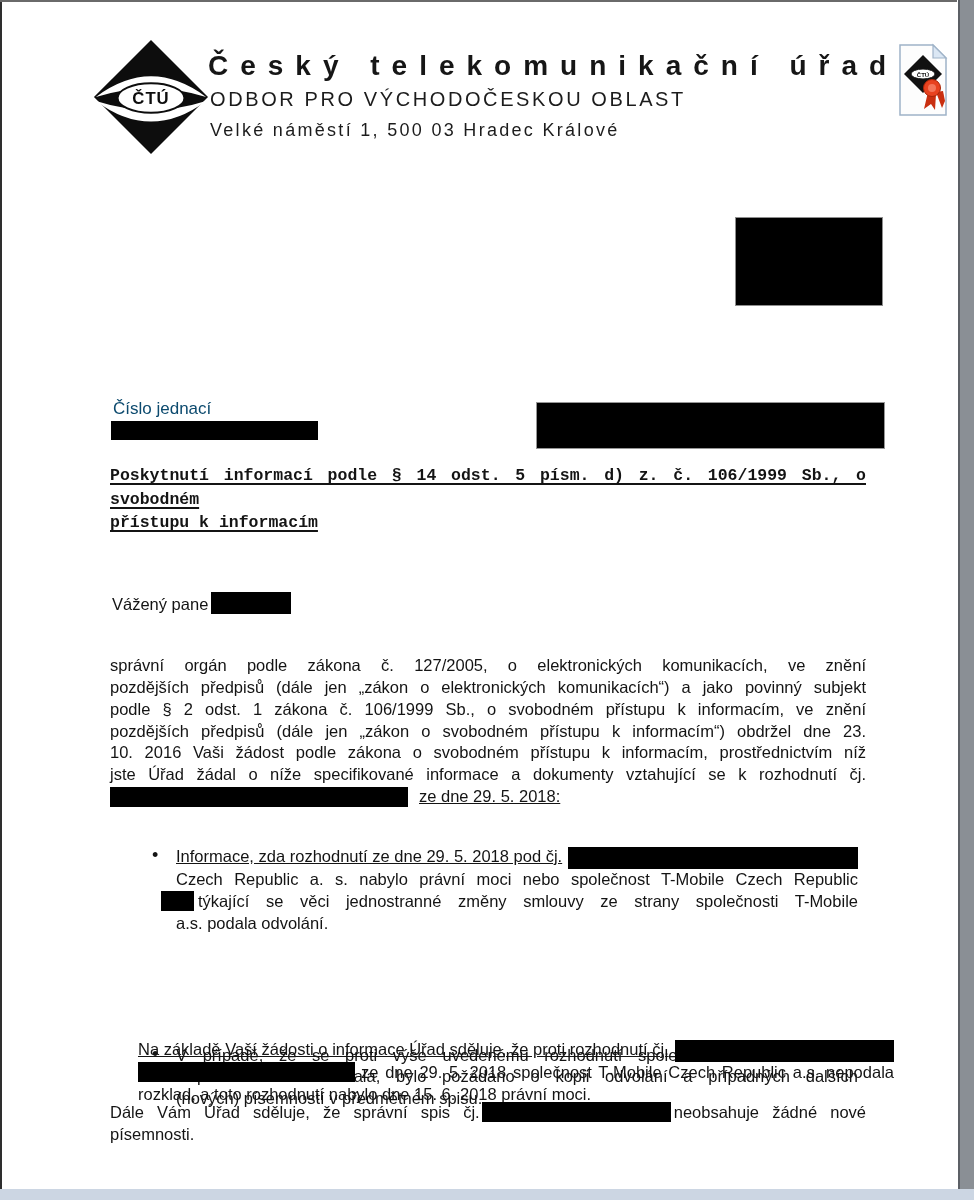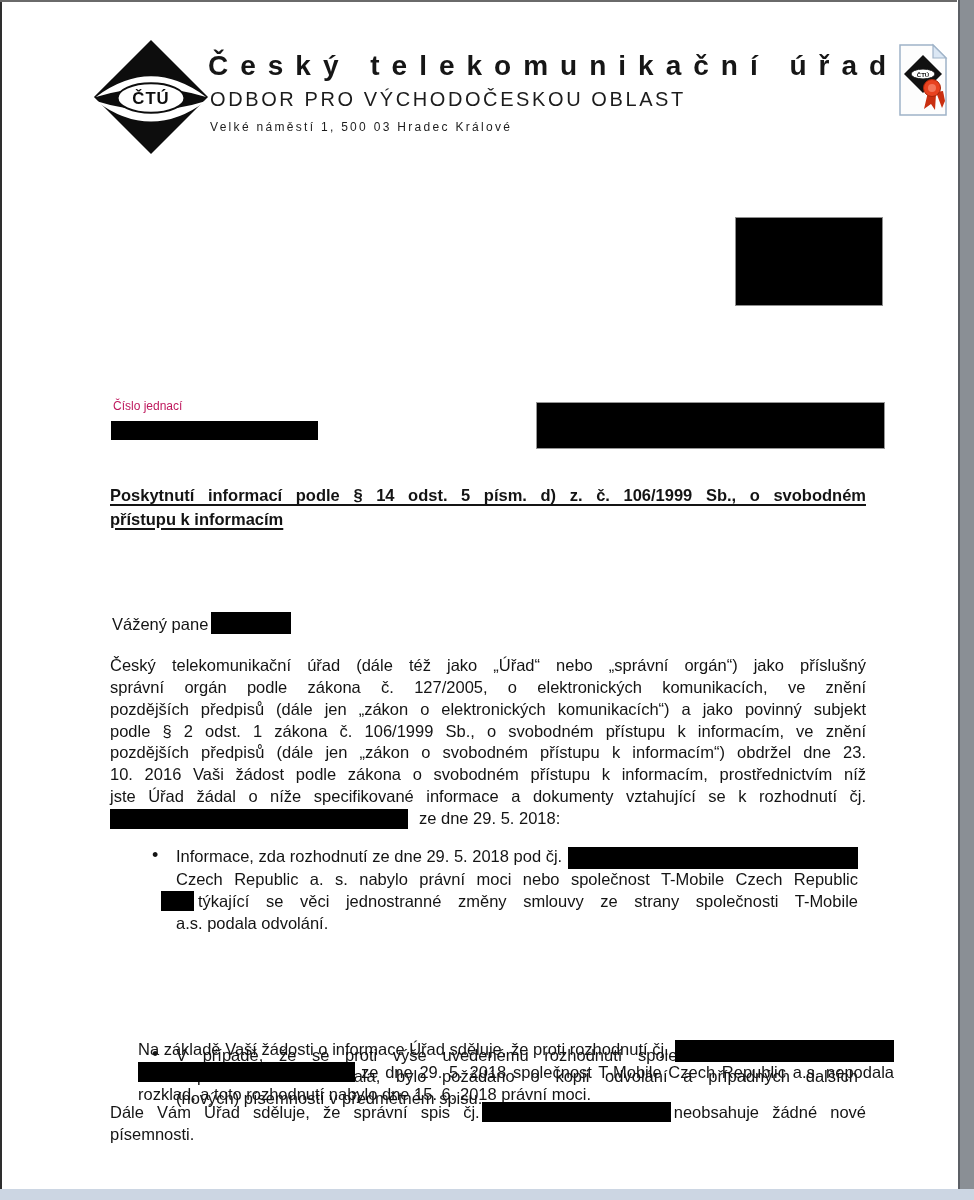--- a/index.html
+++ b/index.html
@@ -11,48 +11,48 @@
   
   .edge-left{position:absolute;left:0;top:0;width:2px;height:1189px;background:#2e2e2e;}
   .edge-top{position:absolute;left:0;top:0;width:957px;height:2px;background:#6a6a6a;}
   .side-strip{position:absolute;right:0;top:0;width:16px;height:1200px;background:#8a8f95;border-left:2px solid #5c6066;box-sizing:border-box;}
   .bottom-strip{position:absolute;left:0;top:1189px;width:974px;height:11px;background:#ccd6e3;z-index:5;}
 
   
   .logo{position:absolute;left:92px;top:38px;width:118px;height:118px;}
   .org-name{position:absolute;left:208px;top:50px;font-size:28px;font-weight:bold;letter-spacing:12px;white-space:nowrap;color:#161616;text-align:center;}
   .department{position:absolute;left:210px;top:88px;font-size:20px;letter-spacing:2.6px;white-space:nowrap;color:#1c1c1c;}
-  .addr-line{position:absolute;left:210px;top:120px;font-size:12px;letter-spacing:2.3px;white-space:nowrap;color:#1c1c1c;}
+  .addr-line{position:absolute;left:210px;top:120px;font-size:18px;letter-spacing:2.3px;white-space:nowrap;color:#1c1c1c;}
   .seal{position:absolute;left:897px;top:42px;width:52px;height:76px;}
 
   
   .redact{background:#000;}
   .box-address{position:absolute;left:735px;top:217px;width:146px;height:87px;border:1px solid #8e8e8e;}
   .box-ref-left{position:absolute;left:111px;top:421px;width:207px;height:19px;}
   .box-ref-right{position:absolute;left:536px;top:402px;width:347px;height:45px;border:1px solid #969696;}
 
-  .ref-label{position:absolute;left:113px;top:399px;font-size:12px;color:#be185d;}
+  .ref-label{position:absolute;left:113px;top:399px;font-size:17px;color:#0c4a6e;}
 
   
   .blk{position:absolute;font-size:16.5px;line-height:21.85px;color:#141414;}
   .j{text-align:justify;text-align-last:justify;}
-  .subject{left:110px;top:484px;width:756px;font-weight:bold;line-height:23.5px;}
+  .subject{left:110px;top:464px;width:756px;font-weight:bold;line-height:23.5px;font-family:Liberation Mono, monospace;}
   .subject .u{text-decoration:underline;text-decoration-thickness:2px;text-underline-offset:3px;}
-  .salutation{left:112px;top:592px;width:756px;margin-top:20px;}
+  .salutation{left:112px;top:592px;width:756px;}
   .para-intro{left:110px;top:655px;width:756px;}
   .bullets{left:150px;top:0;width:708px;}
   .bullet1{top:846px;}
   .bullet2{top:956px;}
   .bullet-row{position:relative;padding-left:26px;width:682px;box-sizing:content-box;}
   .marker{position:absolute;left:2px;top:-1px;font-size:18px;}
   .para-decision{left:110px;top:1039px;width:756px;margin-left:28px;}
   .para-file{left:110px;top:1102px;width:756px;}
 
   .flexline{display:flex;align-items:flex-start;}
-  .flexline .txt{white-space:nowrap;}
+  .flexline .txt{white-space:nowrap;text-decoration:underline;}
   .fill-box{flex:1;height:22px;margin-left:6px;margin-top:1px;background:#000;}
   .inline-box{display:inline-block;background:#000;vertical-align:-4px;}
   .ib-salut{width:80px;height:22px;margin-left:3px;}
   .ib-tail{width:298px;height:20px;margin-top:1px;}
   .ib-b1l2{width:33px;height:20px;margin-left:-15px;margin-right:4px;}
   .ib-d2{width:217px;height:20px;margin-right:6px;}
   .ib-file{width:189px;height:20px;margin-left:2px;margin-right:3px;}
 </style>
 </head>
 <body>
@@ -97,21 +97,20 @@
   <div class="blk subject">
     <div class="j u">Poskytnutí informací podle § 14 odst. 5 písm. d) z. č. 106/1999 Sb., o svobodném</div>
     <div class="u">přístupu k informacím</div>
   </div>
 
   <div class="blk salutation">
     <span>Vážený pane</span><span class="inline-box ib-salut"></span>
   </div>
 
   <div class="blk para-intro">
-    <div class="j">Český telekomunikační úřad (dále též jako „Úřad“ nebo „správní orgán“) jako příslušný</div>
     <div class="j">správní orgán podle zákona č. 127/2005, o elektronických komunikacích, ve znění</div>
     <div class="j">pozdějších předpisů (dále jen „zákon o elektronických komunikacích“) a jako povinný subjekt</div>
     <div class="j">podle § 2 odst. 1 zákona č. 106/1999 Sb., o svobodném přístupu k informacím, ve znění</div>
     <div class="j">pozdějších předpisů (dále jen „zákon o svobodném přístupu k informacím“) obdržel dne 23.</div>
     <div class="j">10. 2016 Vaši žádost podle zákona o svobodném přístupu k informacím, prostřednictvím níž</div>
     <div class="j">jste Úřad žádal o níže specifikované informace a dokumenty vztahující se k rozhodnutí čj.</div>
     <div class="flexline">
       <span class="inline-box ib-tail"></span>
       <span class="txt" style="margin-left:11px;">ze dne 29. 5. 2018:</span>
     </div>

